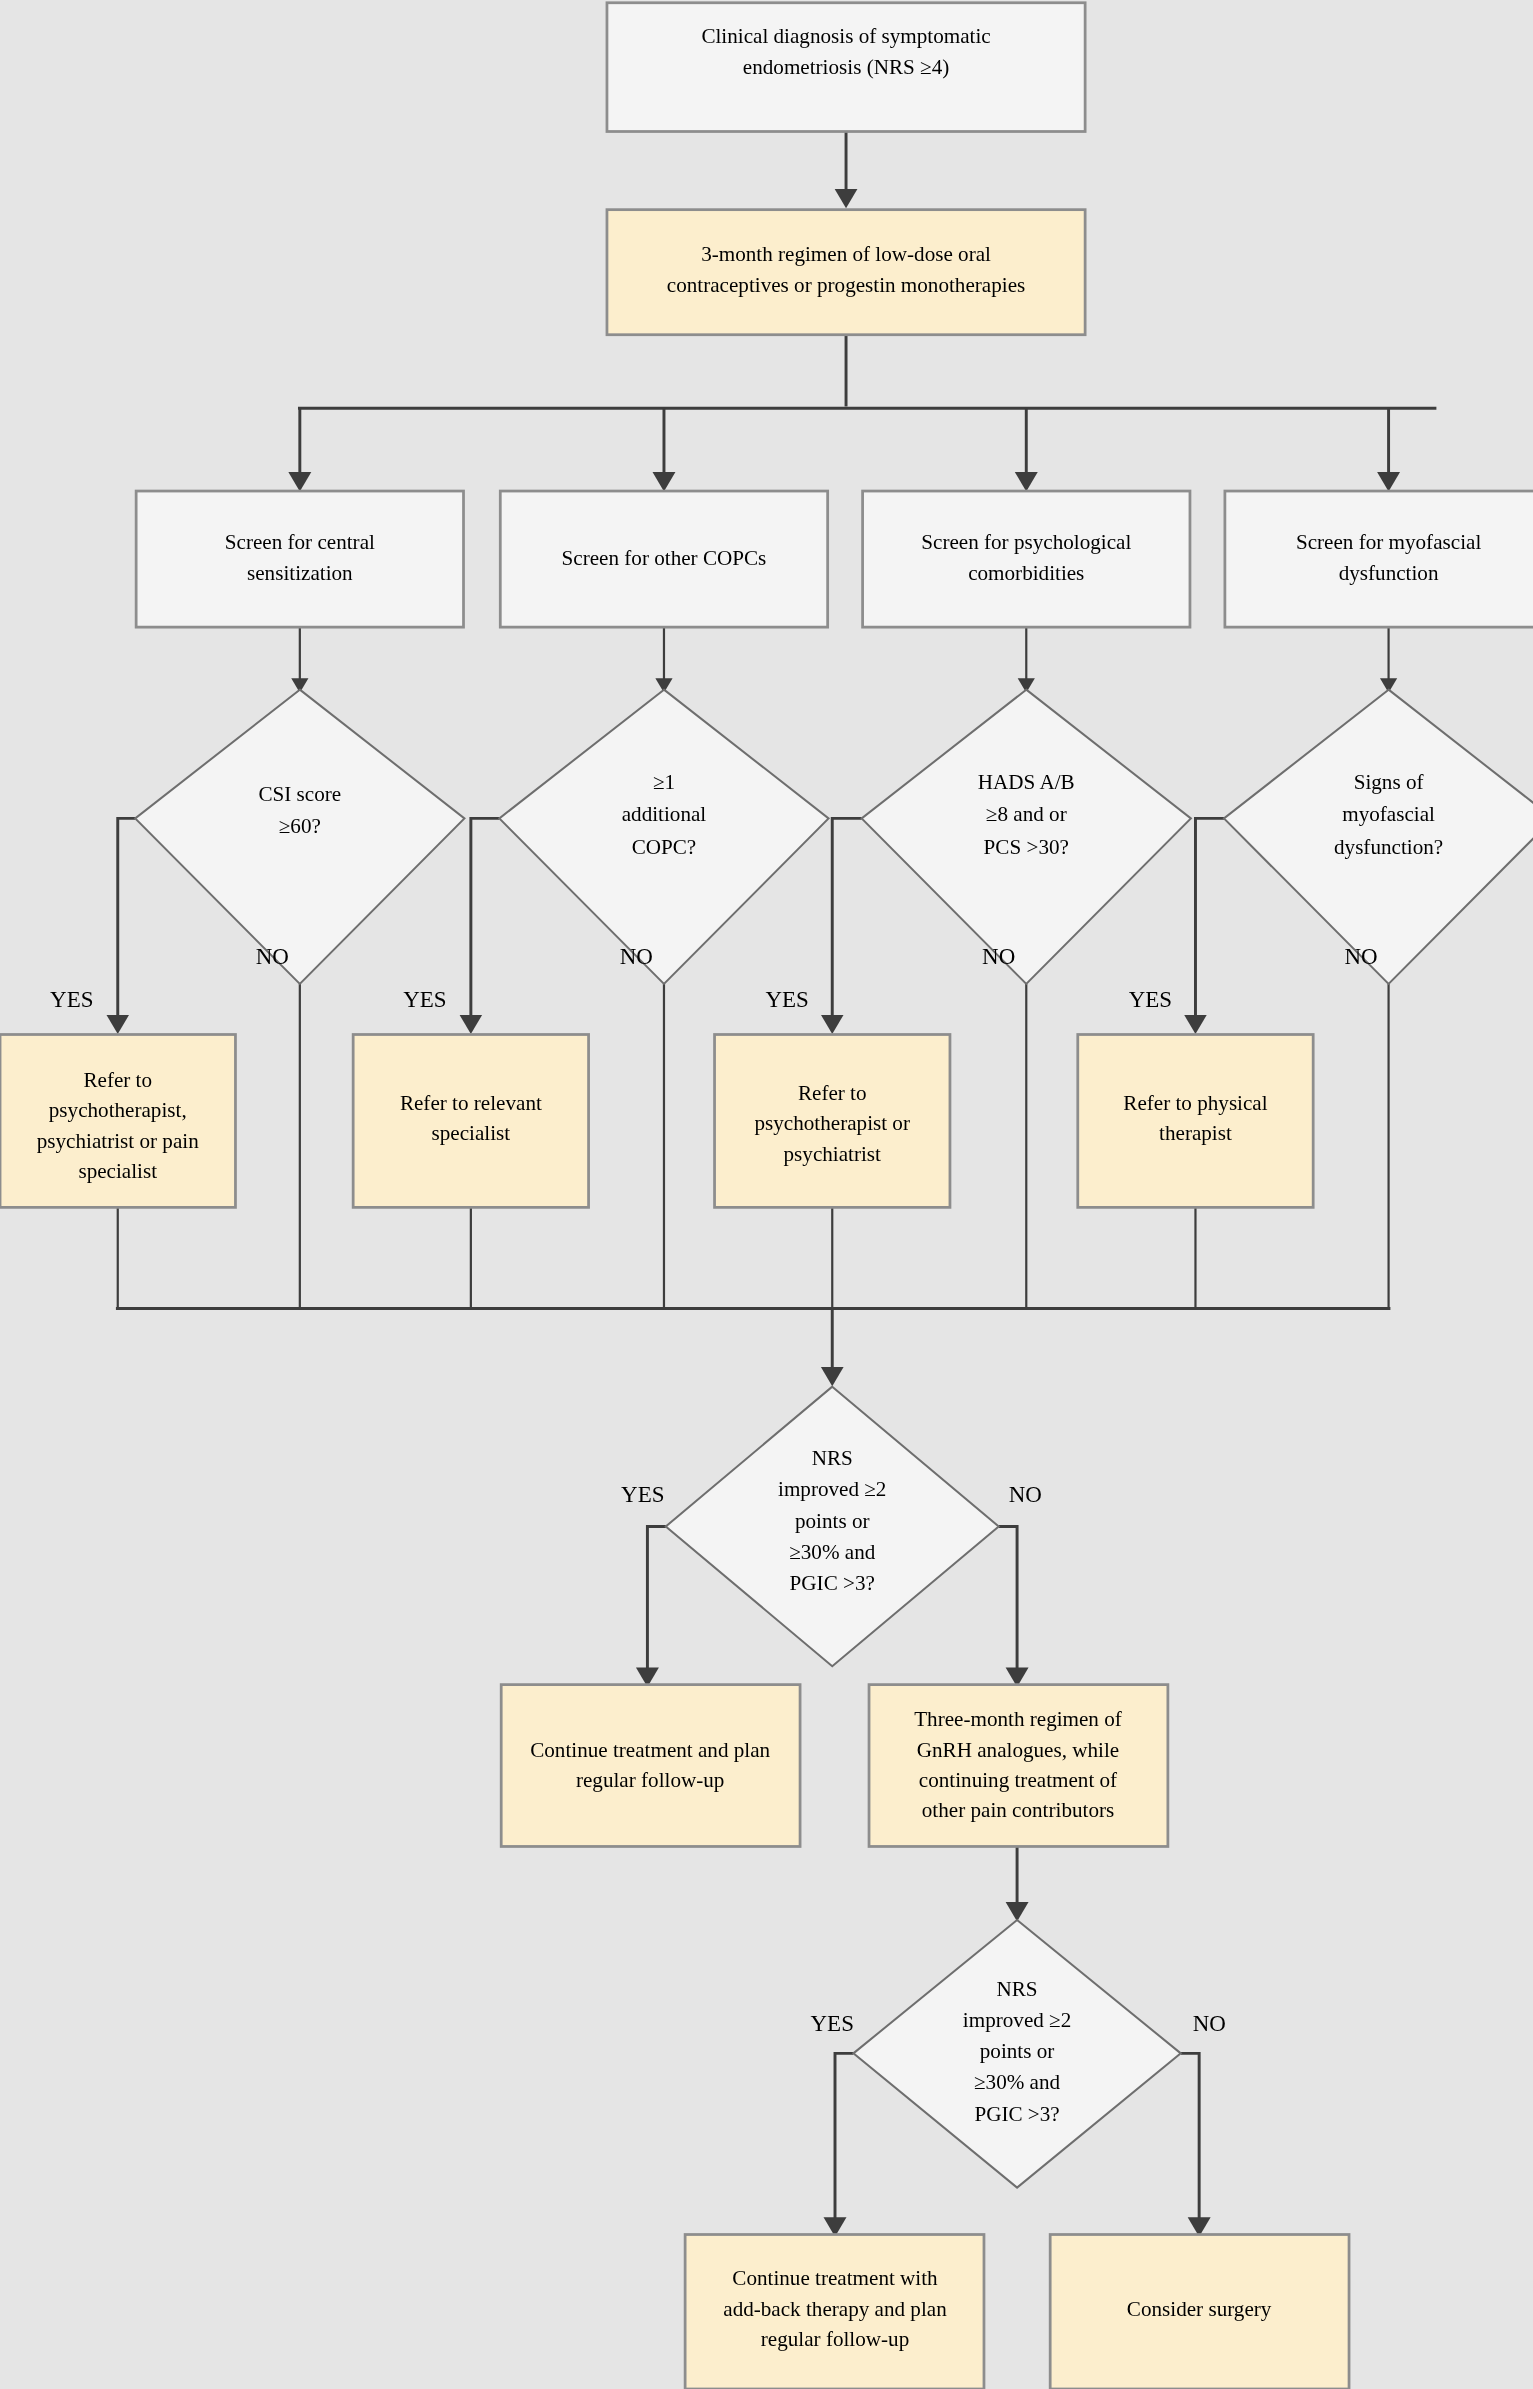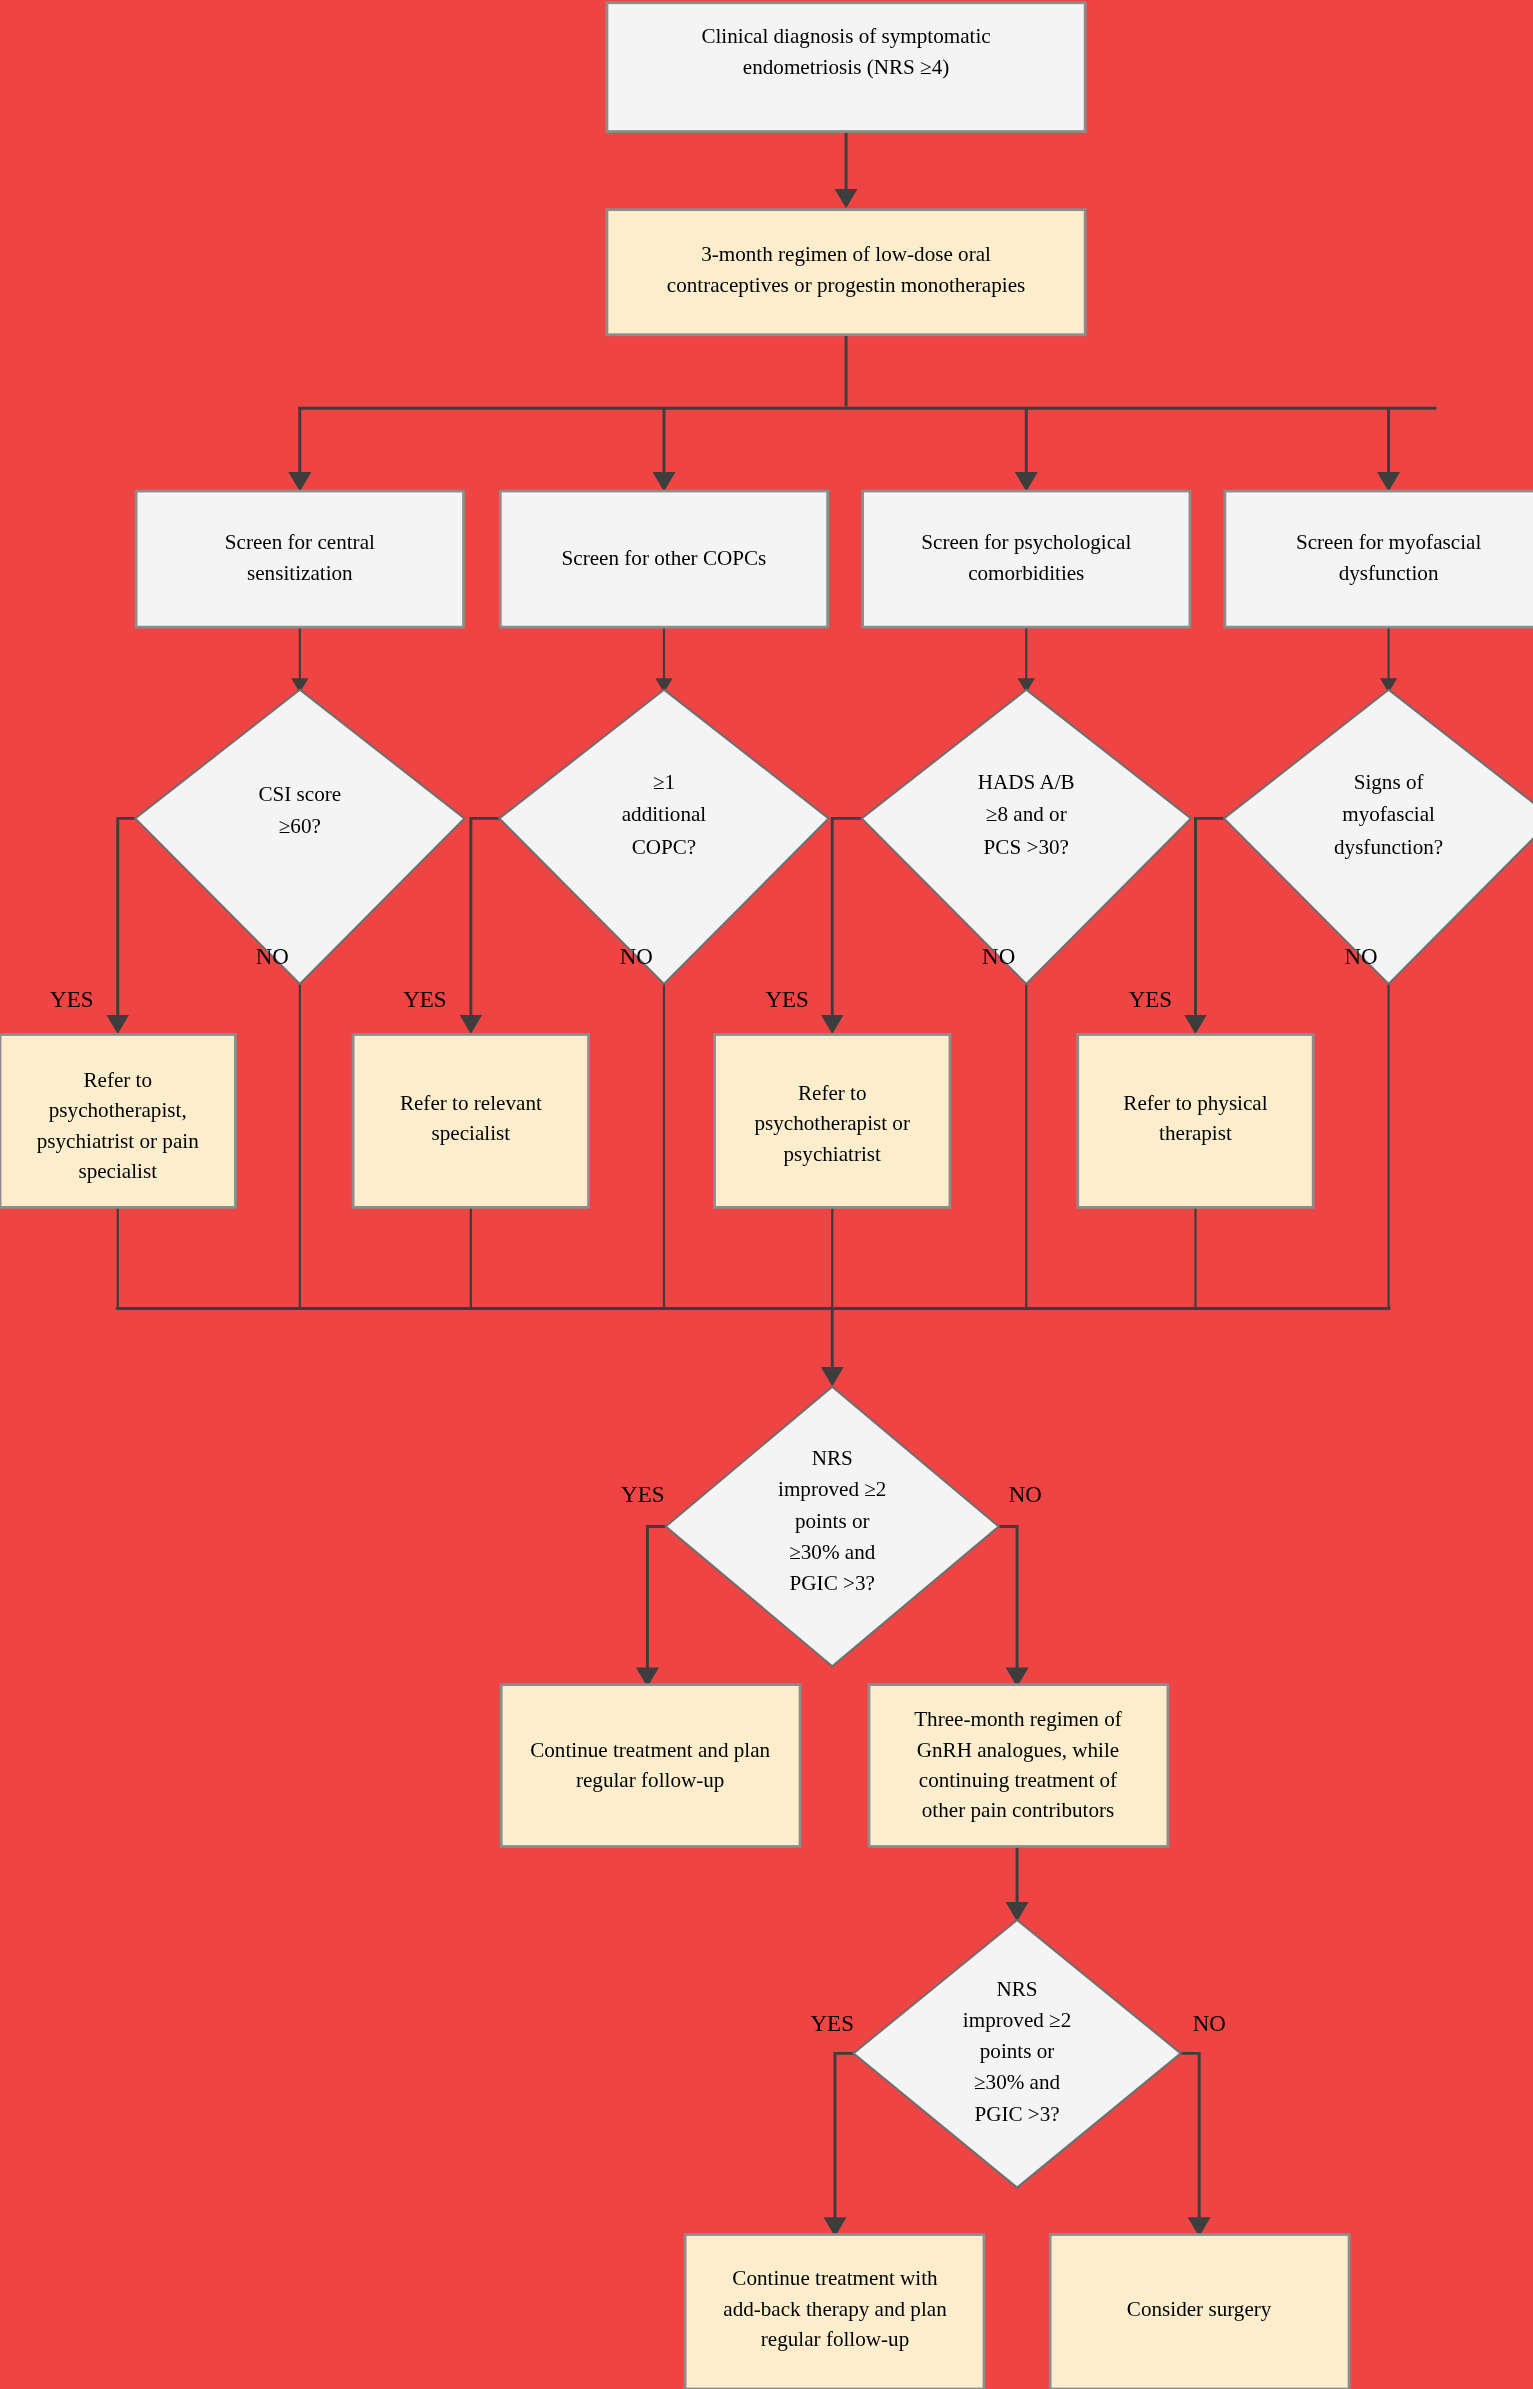--- a/index.html
+++ b/index.html
@@ -7,21 +7,21 @@
     padding: 0;
     background: #ffffff;
   }
   body {
     font-family: "Liberation Serif", "DejaVu Serif", serif;
   }
   #flowchart-root {
     position: relative;
     width: 1533px;
     height: 2389px;
-    background: #ef4444;
+    background: #e5e5e5;
     overflow: hidden;
   }
   svg.chart-canvas {
     position: absolute;
     top: 0;
     left: 0;
     width: 1533px;
     height: 2389px;
     display: block;
   }

